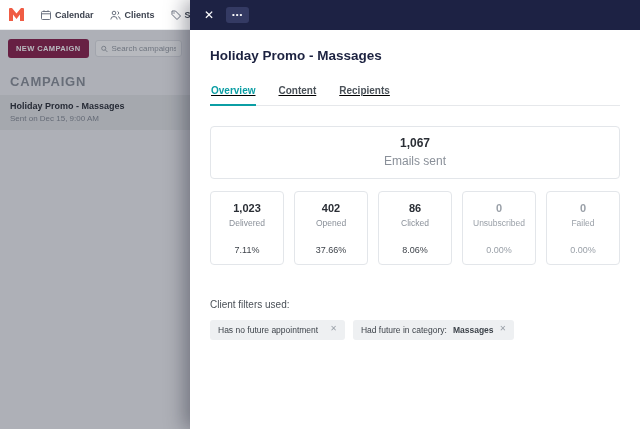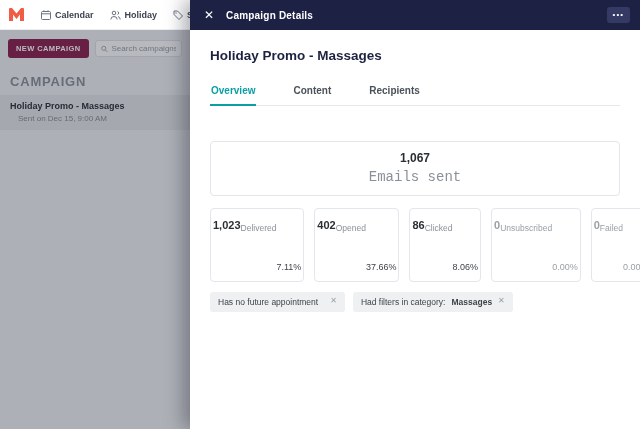--- a/index.html
+++ b/index.html
@@ -18,52 +18,52 @@
   .sidebar-toolbar { display:flex; gap:6px; padding:9px 8px 8px 8px; align-items:center; }
   .btn-new { background:#8d2450; color:#fff; border:none; border-radius:3px; font-size:7.5px; font-weight:700;
              letter-spacing:.4px; padding:5px 8px; white-space:nowrap; cursor:pointer; font-family:inherit; }
   .searchbox { flex:1; display:flex; align-items:center; gap:4px; background:#fff; border:1px solid #e1e3e7;
                border-radius:3px; padding:3px 5px; min-width:0; }
   .searchbox input { border:none; outline:none; width:100%; font-size:8px; color:#3e444b; background:transparent; font-family:inherit; }
   .searchbox input::placeholder { color:#9aa0a8; }
   .section-label { font-size:13px; font-weight:700; letter-spacing:.8px; color:#8d929b; padding:8px 10px 6px 10px; }
   .camp-item { background:#e6e7e9; padding:6px 10px 7px 10px; cursor:pointer; }
   .camp-item .t { font-size:9px; font-weight:600; color:#2f333b; margin-bottom:3px; }
-  .camp-item .s { font-size:8px; color:#8a9099;margin-left:8px; }
+  .camp-item .s { font-size:8px; color:#8a9099; }
 
   .scrim { position:absolute; left:0; top:30px; width:190px; height:399px; background:rgba(18,22,40,.3); }
 
   
   .panel { position:absolute; left:190px; top:0; width:450px; height:429px; background:#fff;
            box-shadow:-6px 0 18px rgba(10,12,30,.35); }
   .panel-header { height:30px; background:#1d2244; display:flex; align-items:center; padding:0 10px; }
   .close-btn { width:18px; height:18px; display:flex; align-items:center; justify-content:center;
                color:#fff; font-size:12px; cursor:pointer; margin-right:8px; line-height:1; }
   .panel-title { color:#fff; font-size:10px; font-weight:700; letter-spacing:.2px; flex:1; }
   .more-btn { background:#343a63; color:#fff; border:none; border-radius:3px; font-size:8px; line-height:1;
               padding:4px 6px; cursor:pointer; letter-spacing:1px; font-family:inherit; }
 
   .panel-body { padding:18px 20px 0 20px; }
   .campaign-title { font-size:13.5px; font-weight:700; color:#1c2240; }
   .status-row { display:flex; align-items:center; gap:6px; margin-top:9px; }
   .status-dot { width:7px; height:7px; border-radius:50%; background:#2eb868; }
   .status-text { font-size:9.5px; color:#7c8289; }
 
-  .tabs { display:flex; gap:36px; margin-top:22px; border-bottom:1px solid #e6e8eb; }
+  .tabs { display:flex; gap:21px; margin-top:22px; border-bottom:1px solid #e6e8eb;text-decoration:underline; }
   .tab { font-size:10px; font-weight:600; color:#4a5158; padding:0 1px 8px 1px; cursor:pointer;
          border-bottom:2px solid transparent; margin-bottom:-1px; }
   .tab.active { color:#0b9ea4; border-bottom-color:#0b9ea4; }
 
-  .summary-card { margin-top:35px; border:1px solid #e3e6ea; border-radius:4px; padding:9px 0 10px 0; text-align:center; }
+  .summary-card { margin-top:20px; border:1px solid #e3e6ea; border-radius:4px; padding:9px 0 10px 0; text-align:center; }
   .summary-card .v { font-size:12px; font-weight:700; color:#2a2e35; }
-  .summary-card .l { font-size:14px; color:#8a9099; margin-top:4px;font-family:Liberation Mono, monospace; }
+  .summary-card .l { font-size:12px; color:#8a9099; margin-top:4px; }
 
   .stats-row { display:flex; gap:10px; margin-top:12px; }
   .stat-card { flex:1; border:1px solid #e3e6ea; border-radius:4px; height:74px; text-align:center;
-               display:flex; padding:10px 2px 9px 2px; }
+               display:flex; flex-direction:column; padding:10px 2px 9px 2px; }
   .stat-card .v { font-size:11px; font-weight:700; color:#2a2e35; }
   .stat-card .l { font-size:8.5px; color:#8a9099; margin-top:4px; }
   .stat-card .p { font-size:9px; color:#3f444b; margin-top:auto; }
   .stat-card.muted .v, .stat-card.muted .l, .stat-card.muted .p { color:#9aa0a8; }
 
   .filters-label { margin-top:34px; font-size:10px; color:#4a5057; }
   .chips { display:flex; gap:8px; margin-top:10px; }
   .chip { display:flex; align-items:flex-start; gap:6px; background:#eef0f2; border-radius:3px;
           padding:5px 8px; font-size:8.5px; color:#3e444b; }
   .chip .b { font-weight:700; }
@@ -86,21 +86,21 @@
         <line x1="7" y1="0.3" x2="7" y2="2" stroke="#6b7280"></line>
       </svg>
       <span>Calendar</span>
     </div>
     <div class="nav-item">
       <svg width="11" height="10" viewBox="0 0 11 10">
         <circle cx="4" cy="3" r="1.8" fill="none" stroke="#6b7280"></circle>
         <path d="M0.8 9.5 q0-3 3.2-3 t3.2 3" fill="none" stroke="#6b7280"></path>
         <path d="M7.5 4.6 q1.2-.4 1.2-1.6t-1.2-1.6 M8 6.6 q2.2.4 2.2 2.9" fill="none" stroke="#6b7280"></path>
       </svg>
-      <span>Holiday</span>
+      <span>Clients</span>
     </div>
     <div class="nav-item">
       <svg width="10" height="10" viewBox="0 0 10 10">
         <path d="M1 1 h3.5 L9.5 6 6 9.5 1 4.5 Z" fill="none" stroke="#6b7280"></path>
         <circle cx="3" cy="3" r="0.7" fill="#6b7280"></circle>
       </svg>
       <span>Sales</span>
     </div>
   </div>
 
@@ -120,21 +120,20 @@
       <div class="t">Holiday Promo - Massages</div>
       <div class="s">Sent on Dec 15, 9:00 AM</div>
     </div>
   </div>
 
   <div class="scrim"></div>
 
   <div class="panel">
     <div class="panel-header">
       <div class="close-btn">✕</div>
-      <div class="panel-title">Campaign Details</div>
       <button class="more-btn">•••</button>
     </div>
 
     <div class="panel-body">
       <div class="campaign-title">Holiday Promo - Massages</div>
 
 
       <div class="tabs">
         <div class="tab active">Overview</div>
         <div class="tab">Content</div>
@@ -167,28 +166,29 @@
           <div class="l">Unsubscribed</div>
           <div class="p">0.00%</div>
         </div>
         <div class="stat-card muted">
           <div class="v">0</div>
           <div class="l">Failed</div>
           <div class="p">0.00%</div>
         </div>
       </div>
 
+      <div class="filters-label">Client filters used:</div>
       <div class="chips">
         <div class="chip">
           <span>Has no future appointment</span>
             <span class="b"></span>
           <span class="x">✕</span>
         </div>
         <div class="chip">
-          <span>Had filters in category: </span>
+          <span>Had future in category: </span>
             <span class="b">Massages</span>
           <span class="x">✕</span>
         </div>
       </div>
     </div>
   </div>
 
 </div>
 
 </body></html>

